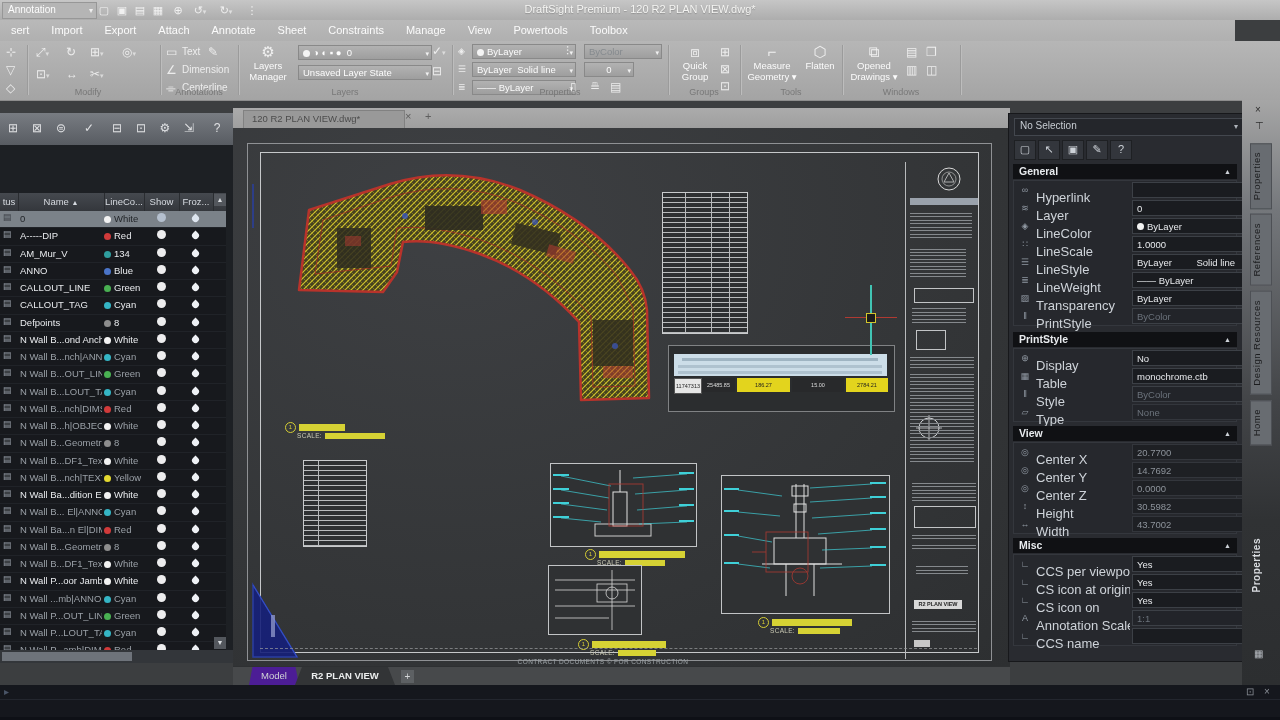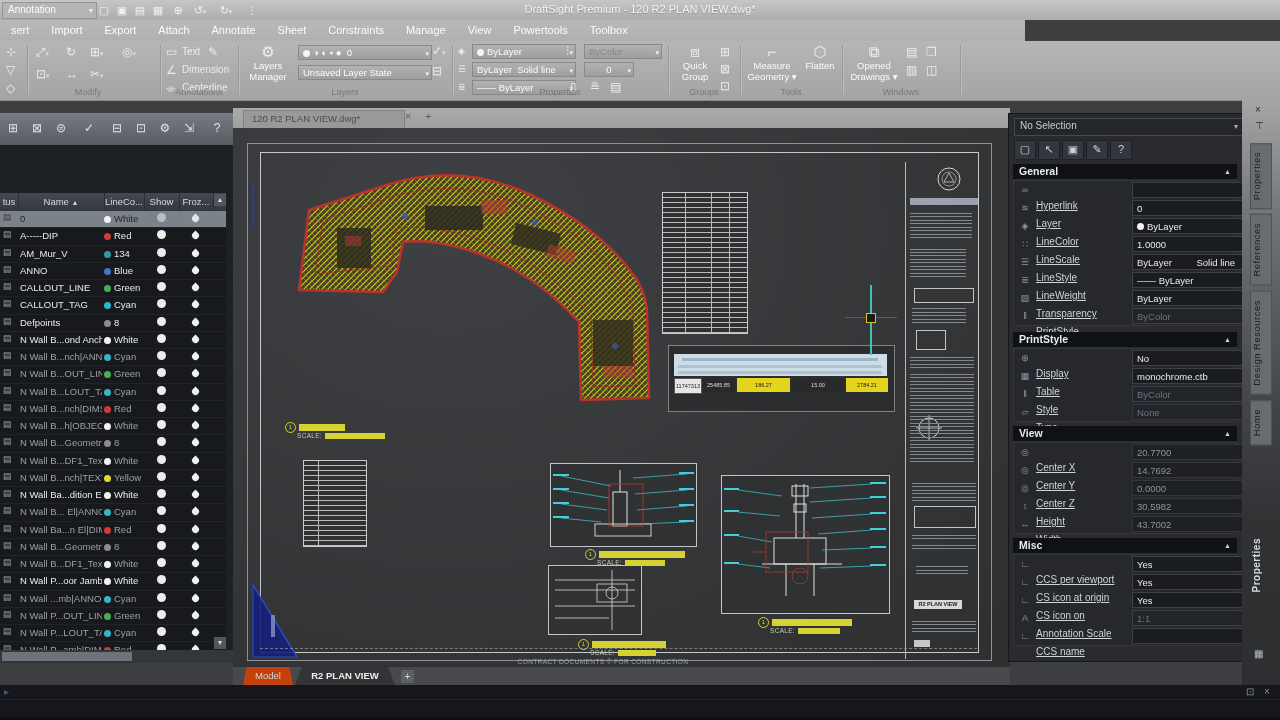--- a/index.html
+++ b/index.html
@@ -9,21 +9,21 @@
   .abs{position:absolute;}
   
   #titlebar{left:0;top:0;width:1280px;height:20px;background:linear-gradient(#c6c6c6,#adadad);}
   .ws-combo{left:2px;top:2px;width:88px;height:15px;background:#b5b5b5;border:1px solid #979797;
             color:#fdfdfd;font-size:10px;line-height:14px;padding-left:5px;}
   .ws-combo::after{content:"▾";position:absolute;right:3px;top:1px;font-size:8px;color:#efefef;}
   .qat{color:#fbfbfb;opacity:.85;font-size:11px;line-height:16px;text-align:center;width:16px;top:2px;}
   .title-text{top:3px;left:0;width:1280px;text-align:center;color:#f4f4f2;font-size:11px;
               text-shadow:0 1px 1px rgba(90,90,90,.4);}
   
-  #rtabs{left:0;top:20px;width:1025px;height:21px;background:linear-gradient(#b9b9b9,#b0b0b0);}
+  #rtabs{left:0;top:20px;width:1235px;height:21px;background:linear-gradient(#b9b9b9,#b0b0b0);}
   .rtab{display:inline-block;color:#fbfbfb;font-size:11px;line-height:21px;padding:0 11px;cursor:default;}
   
   #ribbon{left:0;top:41px;width:1280px;height:59px;background:linear-gradient(#b6b6b6,#a4a4a4);
           border-bottom:1px solid #8d8d8d;}
   .rsep{position:absolute;top:4px;height:50px;width:1px;background:#9b9b9b;box-shadow:1px 0 0 #bdbdbd;}
   .glabel{position:absolute;top:46px;font-size:9px;color:#787878;text-align:center;}
   .ricon{position:absolute;color:#fdfdfd;opacity:.8;font-size:12px;line-height:14px;}
   .rcaret{font-size:7px;opacity:.7;}
   .combo{position:absolute;background:linear-gradient(#b2b2b2,#9e9e9e);border:1px solid #898989;
          color:#fcfcfc;font-size:9.5px;line-height:13px;padding:0 10px 0 4px;height:13px;
@@ -87,41 +87,41 @@
   .ymark{width:9px;height:9px;border:1px solid #d6ce34;border-radius:50%;color:#d6ce34;
          font-size:6px;line-height:9px;text-align:center;flex:none;}
   .ybar{height:7px;background:#d6d234;}
   .yscale{color:#c9c9b4;font-size:6.5px;letter-spacing:.3px;}
   .ftr{position:absolute;left:100px;width:540px;text-align:center;color:#9aa0a4;font-size:6.5px;
        letter-spacing:.4px;white-space:nowrap;}
   #sheettabs{position:absolute;left:0;top:558px;width:777px;height:19px;background:#47494b;
              border-top:1px solid #2e3032;}
   .stab{position:absolute;top:0;height:18px;font-size:9.5px;line-height:18px;text-align:center;
         clip-path:polygon(7% 0,93% 0,100% 100%,0 100%);}
-  #stab-model{left:10px;width:50px;background:#c2410c;color:#d2d5d7;}
+  #stab-model{left:16px;width:50px;background:#4c1d95;color:#d2d5d7;}
   #stab-active{left:62px;width:100px;background:#323436;color:#eceeee;font-weight:bold;}
   #stab-add{position:absolute;left:168px;top:3px;width:13px;height:13px;background:#5d6063;
             color:#d5d7d9;font-size:10px;line-height:13px;text-align:center;}
   
   #ppanel{left:1008px;top:113px;width:234px;height:547px;background:#292b30;border:1px solid #17181b;}
   #psel{position:absolute;left:5px;top:4px;width:222px;height:16px;background:#24262b;
         border:1px solid #43474e;color:#c7ccd2;font-size:10px;line-height:14px;padding-left:5px;}
   #psel::after{content:"▾";position:absolute;right:4px;top:1px;font-size:8px;color:#aeb3ba;}
   .ptool{position:absolute;top:26px;width:20px;height:18px;background:#33363c;border:1px solid #1e2023;
          color:#cdd2d8;font-size:11px;text-align:center;line-height:17px;}
   .psec-h{position:absolute;left:4px;width:224px;height:15px;background:#101114;color:#e8ebee;
           font-size:10.5px;font-weight:bold;line-height:15px;padding-left:6px;box-sizing:border-box;}
   .psec-h::after{content:"▲";position:absolute;right:6px;top:0;font-size:7px;color:#cdd2d8;}
   .psec-b{position:absolute;left:4px;width:224px;background:#26282d;border:1px solid #34373d;
           box-sizing:border-box;}
   .prow{position:relative;height:18px;}
   .picon{position:absolute;left:4px;top:0;width:14px;color:#9098a2;font-size:9px;line-height:18px;
          text-align:center;}
-  .plabel{position:absolute;left:22px;top:16px;width:94px;color:#ced3d9;font-size:10px;line-height:18px;
-          white-space:nowrap;overflow:hidden;text-decoration:underline;}
+  .plabel{position:absolute;left:22px;top:8px;width:94px;color:#ced3d9;font-size:13px;line-height:18px;
+          white-space:nowrap;overflow:hidden;}
   .pfield{position:absolute;left:118px;top:1px;width:100px;height:14px;display:flex;align-items:center;
           font-size:9.5px;color:#e8eaed;padding:0 12px 0 4px;background:#1a1c20;border:1px solid #3c4046;}
   .pcaret{position:absolute;right:2px;top:1px;font-size:8px;color:#b9bec6;display:none;}
   .t-dd .pcaret{display:block;}
   .t-dddis{background:#222429;color:#6b727b;}
   .t-dddis .pcaret{display:block;color:#5d636b;}
   .t-dis{background:#222429;color:#6b727b;border-color:#33363c;}
   .t-ro{background:#1e2024;color:#8d939b;border-color:#33363c;}
   .pv2{margin-left:auto;padding-right:2px;}
   .pv2:empty{display:none;}

